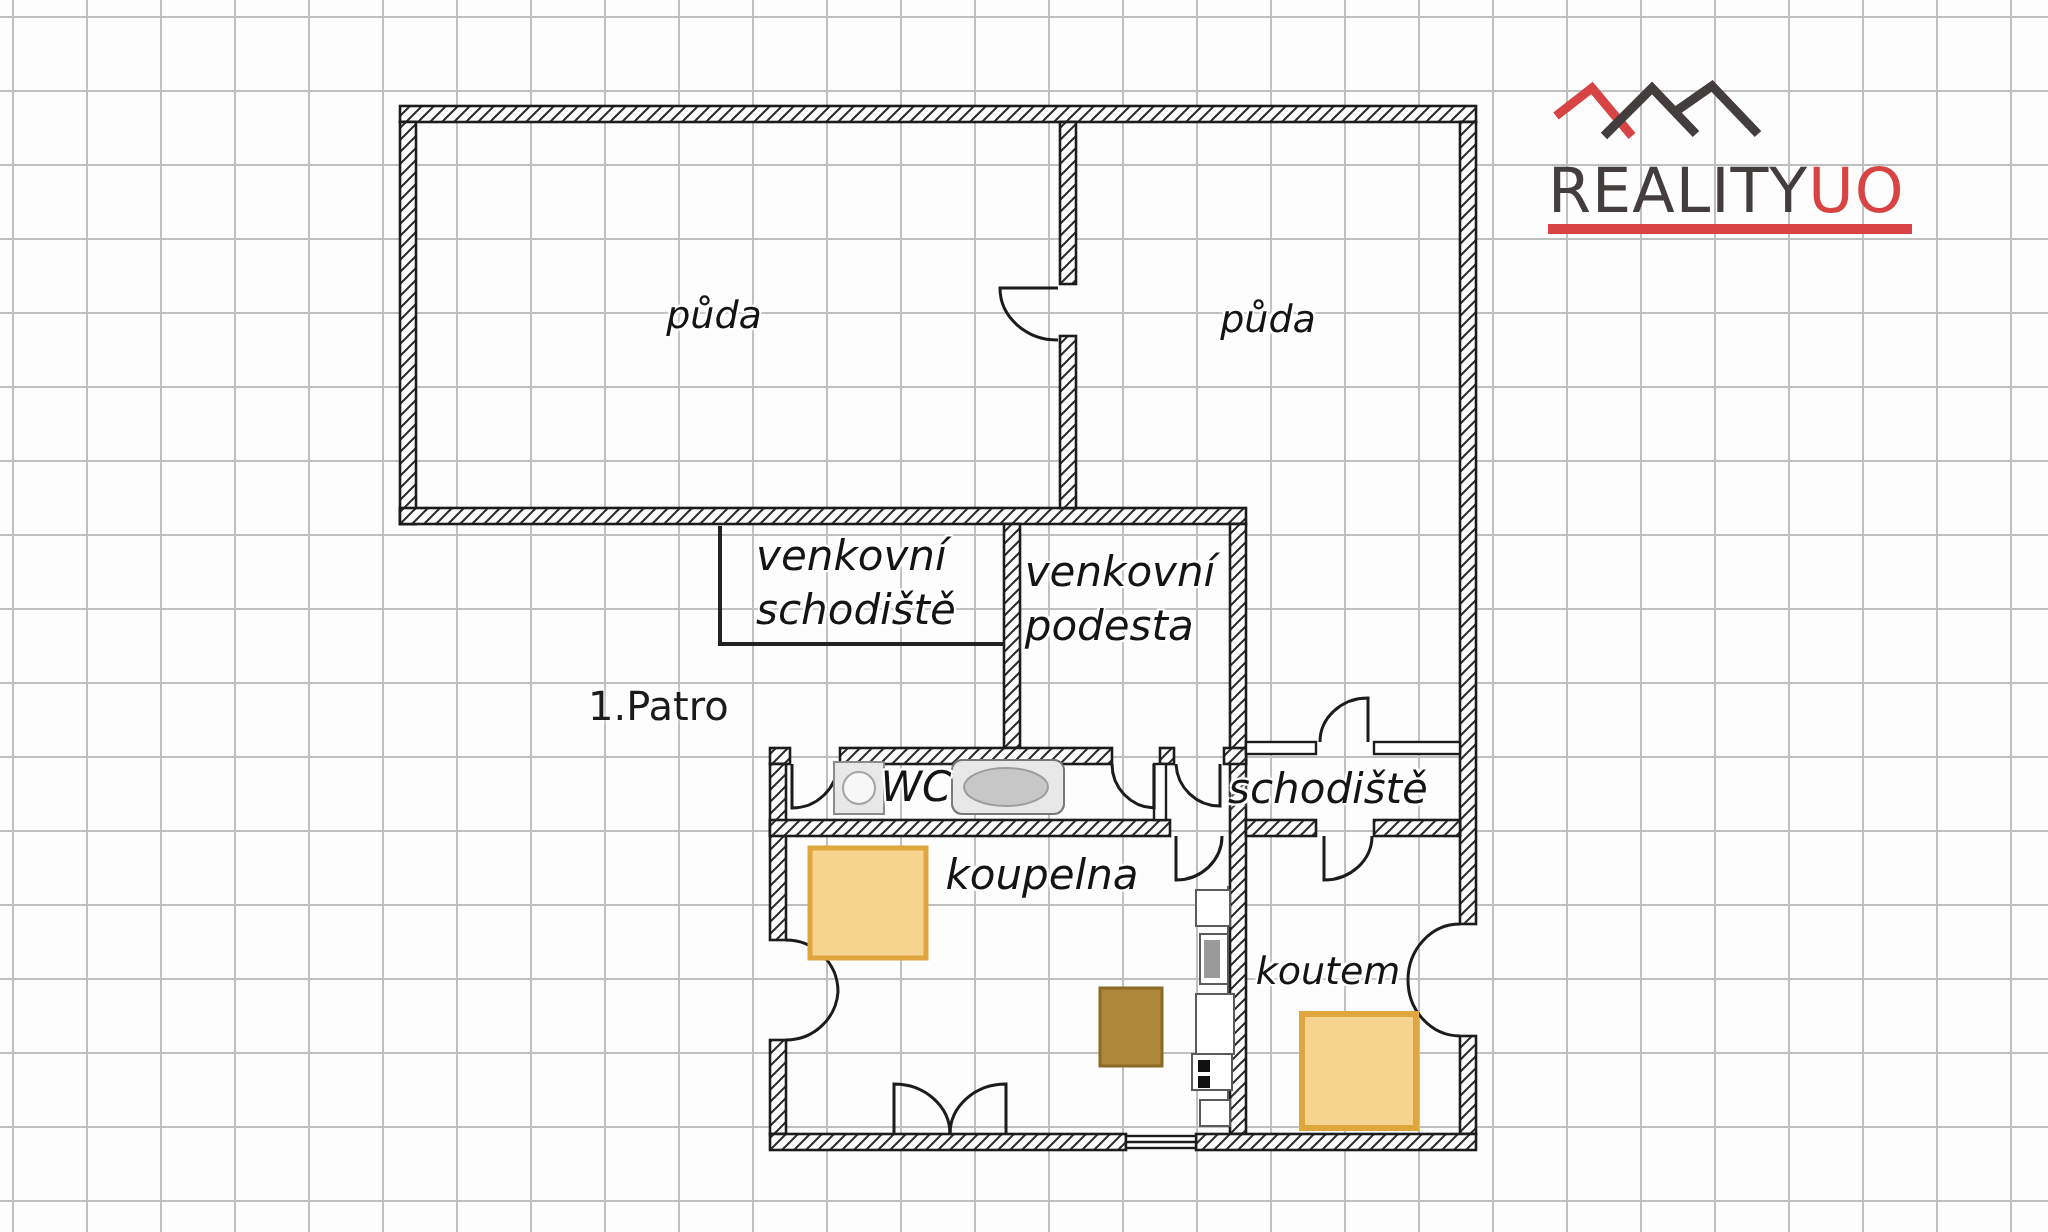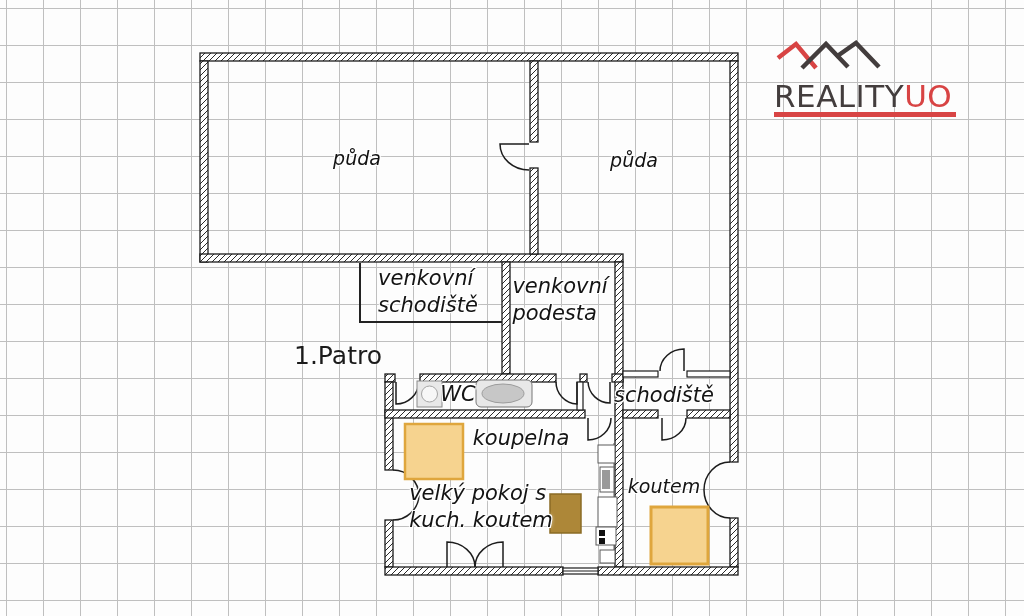--- a/index.html
+++ b/index.html
@@ -18,21 +18,21 @@
     position:absolute;transform:translate(-50%,-50%);
     color:#141414;text-align:left;white-space:pre-line;line-height:1.28;
     font-size:16px;
     text-shadow:-1px -1px 0 #fff,1px -1px 0 #fff,-1px 1px 0 #fff,1px 1px 0 #fff,0 0 4px #fff;
     font-style:italic;
   }
   .label.md{font-size:21px;}
   .label.lg{font-size:19px;}
   .floor-title{
     position:absolute;left:294px;top:341px;transform:none;
-    font-size:25px;color:#1b1b1b;white-space:nowrap;
+    font-size:20px;color:#1b1b1b;white-space:nowrap;
     text-shadow:0 0 3px #fff;
   }
   .logo{position:absolute;left:772px;top:34px;width:200px;height:92px;}
   .logo-roofs{position:absolute;left:0;top:0;}
   .logo-text{
     position:absolute;left:2px;top:44px;font-size:31px;letter-spacing:.5px;
     color:var(--brand-dark,#433d3d);white-space:nowrap;
   }
   .logo-text .suffix{color:var(--brand-red,#d84444);}
   .logo-bar{
@@ -130,22 +130,20 @@
 
   <div class="label lg" style="left:357px;top:158px;">půda</div>
   <div class="label lg" style="left:634px;top:160px;">půda</div>
   <div class="label md" style="left:428px;top:292px;">venkovní
 schodiště</div>
   <div class="label md" style="left:560px;top:300px;">venkovní
 podesta</div>
   <div class="label md" style="left:458px;top:394px;">WC</div>
   <div class="label md" style="left:521px;top:394px;margin-top:44px;">koupelna</div>
   <div class="label md" style="left:664px;top:395px;">schodiště</div>
-  <div class="label md" style="left:481px;top:507px;">velký pokoj s
-kuch. koutem</div>
   <div class="label lg" style="left:664px;top:486px;">koutem</div>
 
   <div class="floor-title">1.Patro</div>
 
   <div class="logo">
     <svg class="logo-roofs" width="200" height="44" viewBox="772 34 200 44">
       <path d="M778,58 L796,44 L816,68" fill="none" stroke="var(--brand-red,#d84444)" stroke-width="4.5"></path>
       <path d="M802,68 L826,44 L848,67" fill="none" stroke="var(--brand-dark,#433d3d)" stroke-width="4.5"></path>
       <path d="M836,57 L856,43 L879,67" fill="none" stroke="var(--brand-dark,#433d3d)" stroke-width="4.5"></path>
     </svg>

